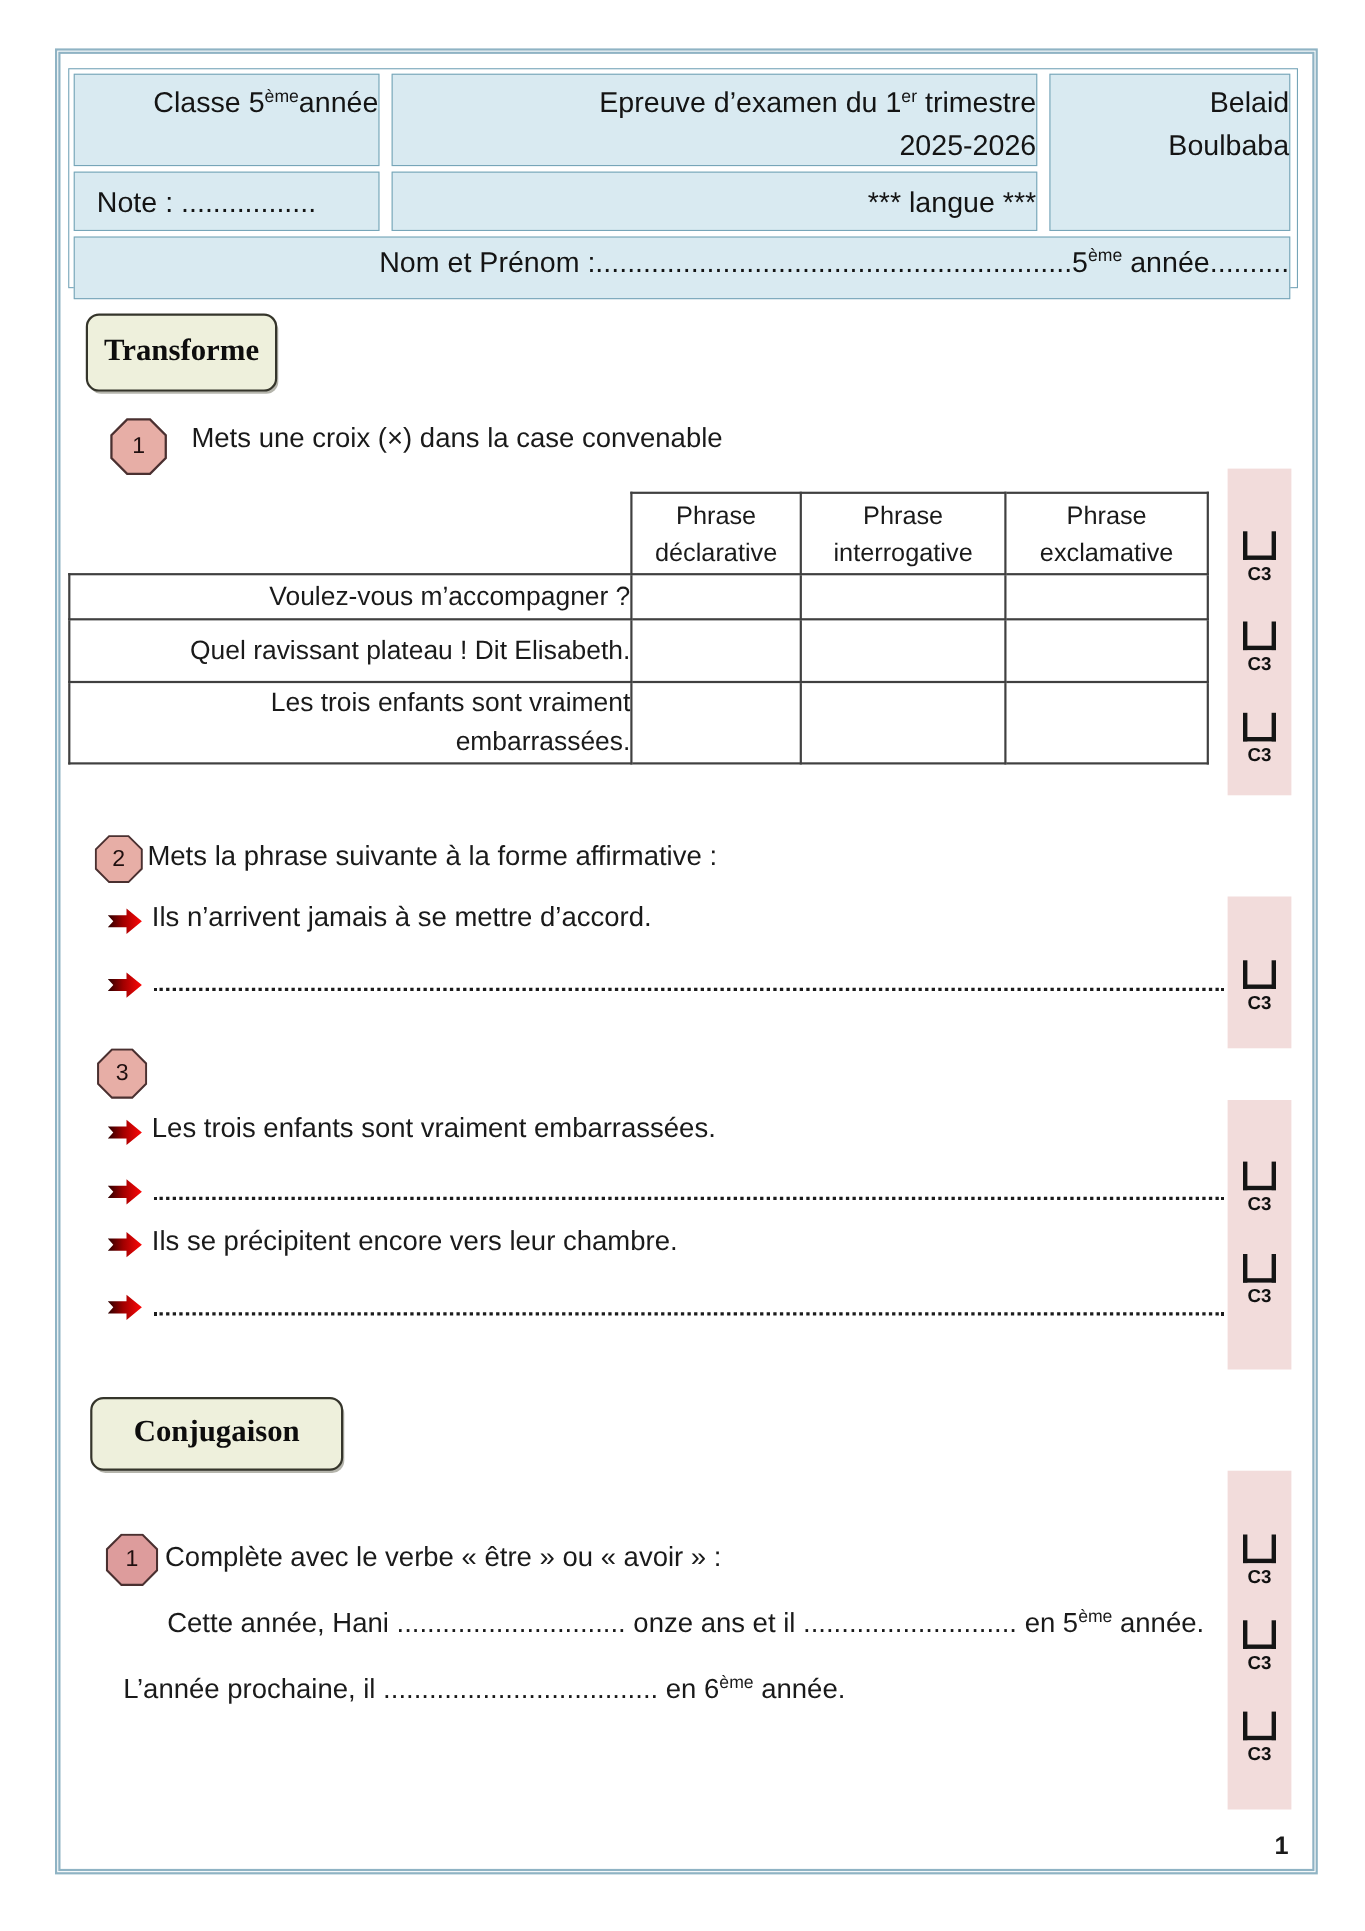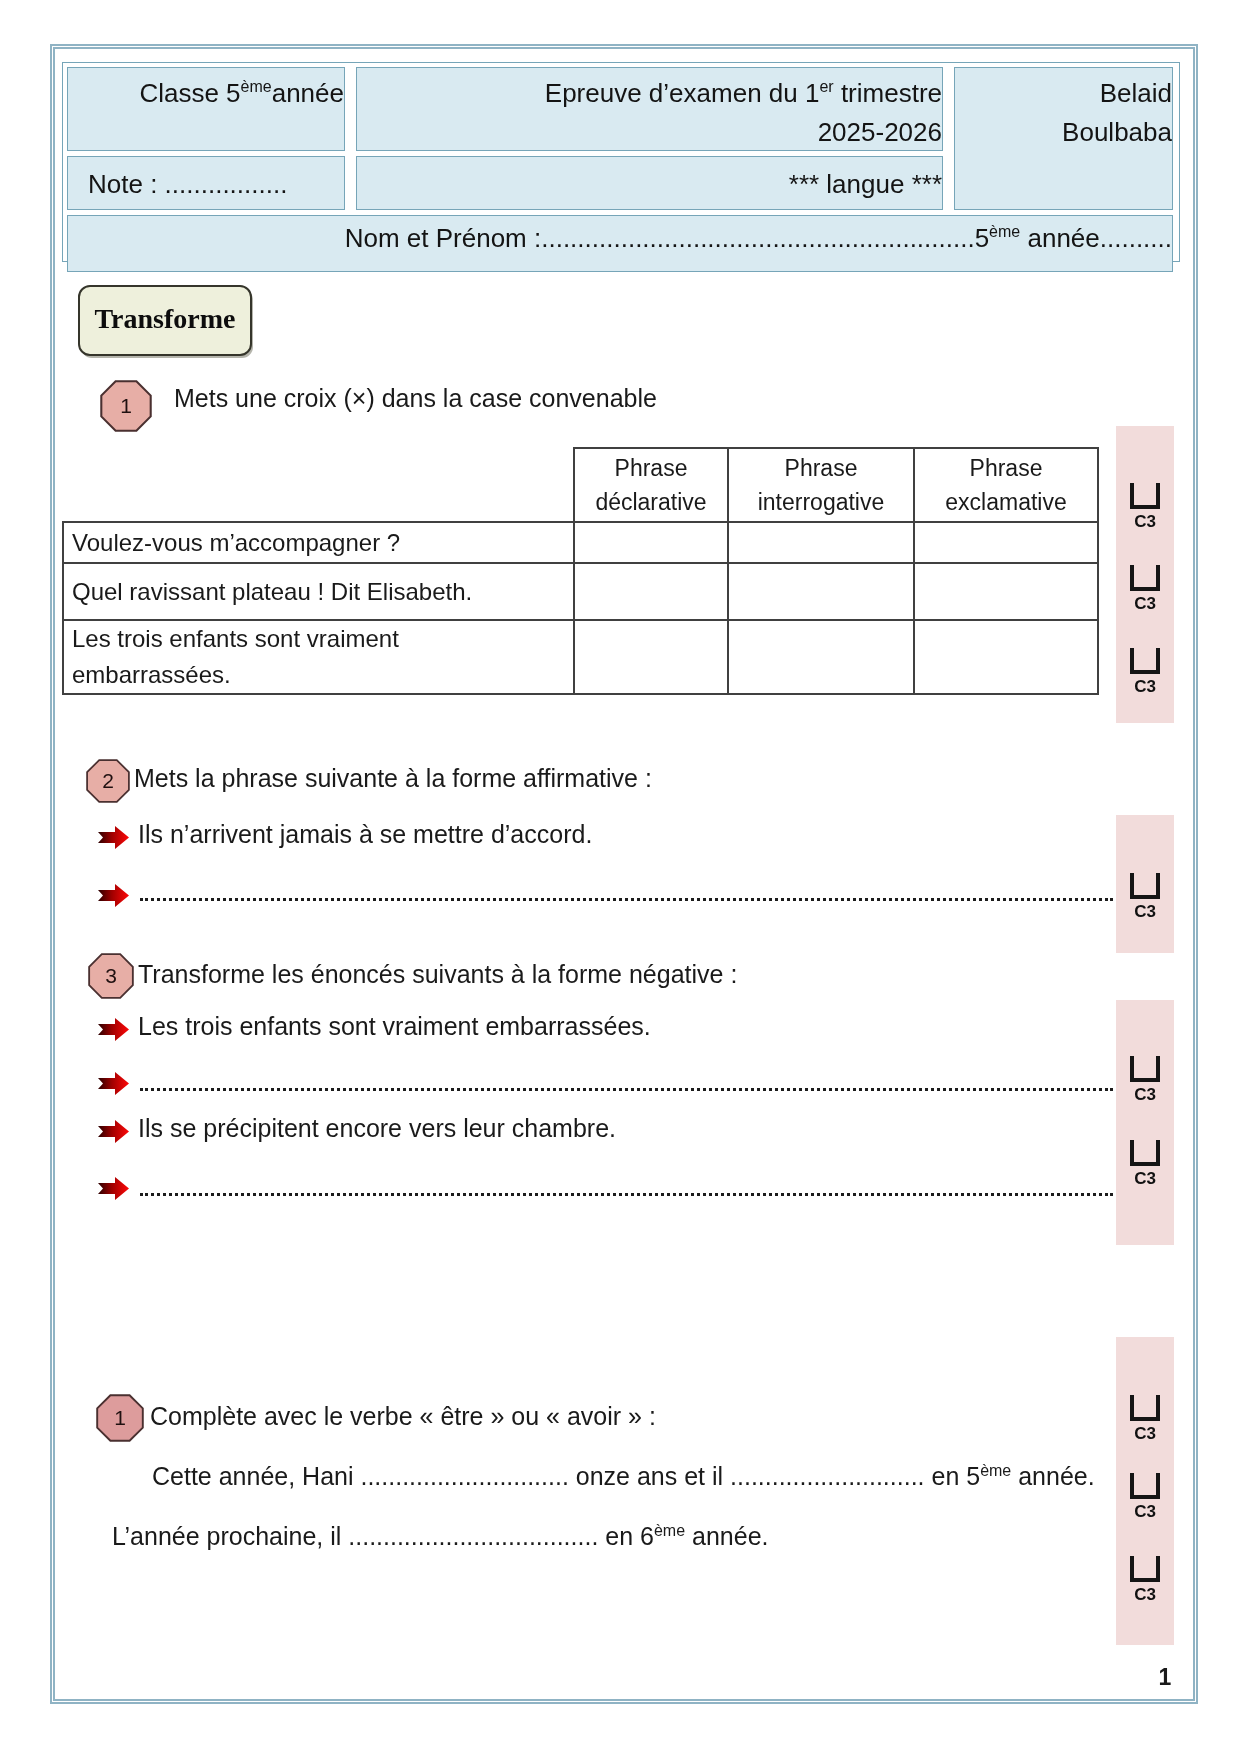--- a/index.html
+++ b/index.html
@@ -46,21 +46,21 @@
 
   
   .tline{position:absolute;font-size:25px;white-space:nowrap;color:var(--ink);text-align:right;}
   .uline{text-underline-offset:4px;text-decoration-thickness:2px;}
 
   
   table.qtable{position:absolute;left:62px;top:447px;border-collapse:collapse;table-layout:fixed;}
   table.qtable td,table.qtable th{border:2px solid var(--table-border);padding:0;
         font-weight:normal;font-size:23px;line-height:1.5;vertical-align:middle;box-sizing:border-box;}
   table.qtable th{text-align:center;}
-  table.qtable td.sent{font-size:24px;text-align:left;padding-left:8px;white-space:pre-line;}
+  table.qtable td.sent{font-size:24px;text-align:right;padding-left:8px;white-space:pre-line;}
   table.qtable .noborder{border:none;background:#fff;}
 
   
   .arrow{position:absolute;width:32px;height:27px;}
 
   
   .dotline{position:absolute;left:140px;width:973px;height:12px;
            border-bottom:3px dotted #1c1c1c;}
 
   
@@ -184,23 +184,20 @@
       </svg>
   </div>
   <div class="dotline" style="top:886px;"></div>
 
   <div class="badge" style="left:88px;top:953px;width:46px;height:46px;">
     <svg width="46" height="46" viewBox="0 0 40 40">
       <polygon points="12,1 28,1 39,12 39,28 28,39 12,39 1,28 1,12" style="fill:var(--badge-fill)" stroke="#4a3030" stroke-width="1.6"></polygon>
     </svg>
     <span class="num">3</span>
   </div>
-  <div class="tline" style="left:138px;top:960px;">
-    <span>Transforme les énoncés suivants à la </span><span class="uline">forme négative</span><span> :</span>
-  </div>
   <div class="arrow" style="left:98px;top:1016px;">
     <svg width="32" height="27" viewBox="0 0 32 27">
         <polygon points="0,8 17,8 17,2 31,13.5 17,25 17,19 0,19 5,13.5" fill="url(#agrad)"></polygon>
       </svg>
   </div>
   <div class="tline" style="left:138px;top:1012px;">
     <span>Les trois enfants sont vraiment embarrassées.</span>
   </div>
   <div class="arrow" style="left:98px;top:1070px;">
     <svg width="32" height="27" viewBox="0 0 32 27">
@@ -216,20 +213,23 @@
   <div class="tline" style="left:138px;top:1114px;">
     <span>Ils se précipitent encore vers leur chambre.</span>
   </div>
   <div class="arrow" style="left:98px;top:1175px;">
     <svg width="32" height="27" viewBox="0 0 32 27">
         <polygon points="0,8 17,8 17,2 31,13.5 17,25 17,19 0,19 5,13.5" fill="url(#agrad)"></polygon>
       </svg>
   </div>
   <div class="dotline" style="top:1181px;"></div>
 
+  <div class="secbox sec-conj">
+    <span>Conjugaison</span>
+  </div>
 
   <div class="badge" style="left:96px;top:1394px;width:48px;height:48px;">
     <svg width="48" height="48" viewBox="0 0 40 40">
       <polygon points="12,1 28,1 39,12 39,28 28,39 12,39 1,28 1,12" style="fill:var(--badge-fill-alt)" stroke="#4a3030" stroke-width="1.6"></polygon>
     </svg>
     <span class="num">1</span>
   </div>
   <div class="tline" style="left:150px;top:1402px;">
     <span>Complète avec le verbe «  être » ou «  avoir » :</span>
   </div>

